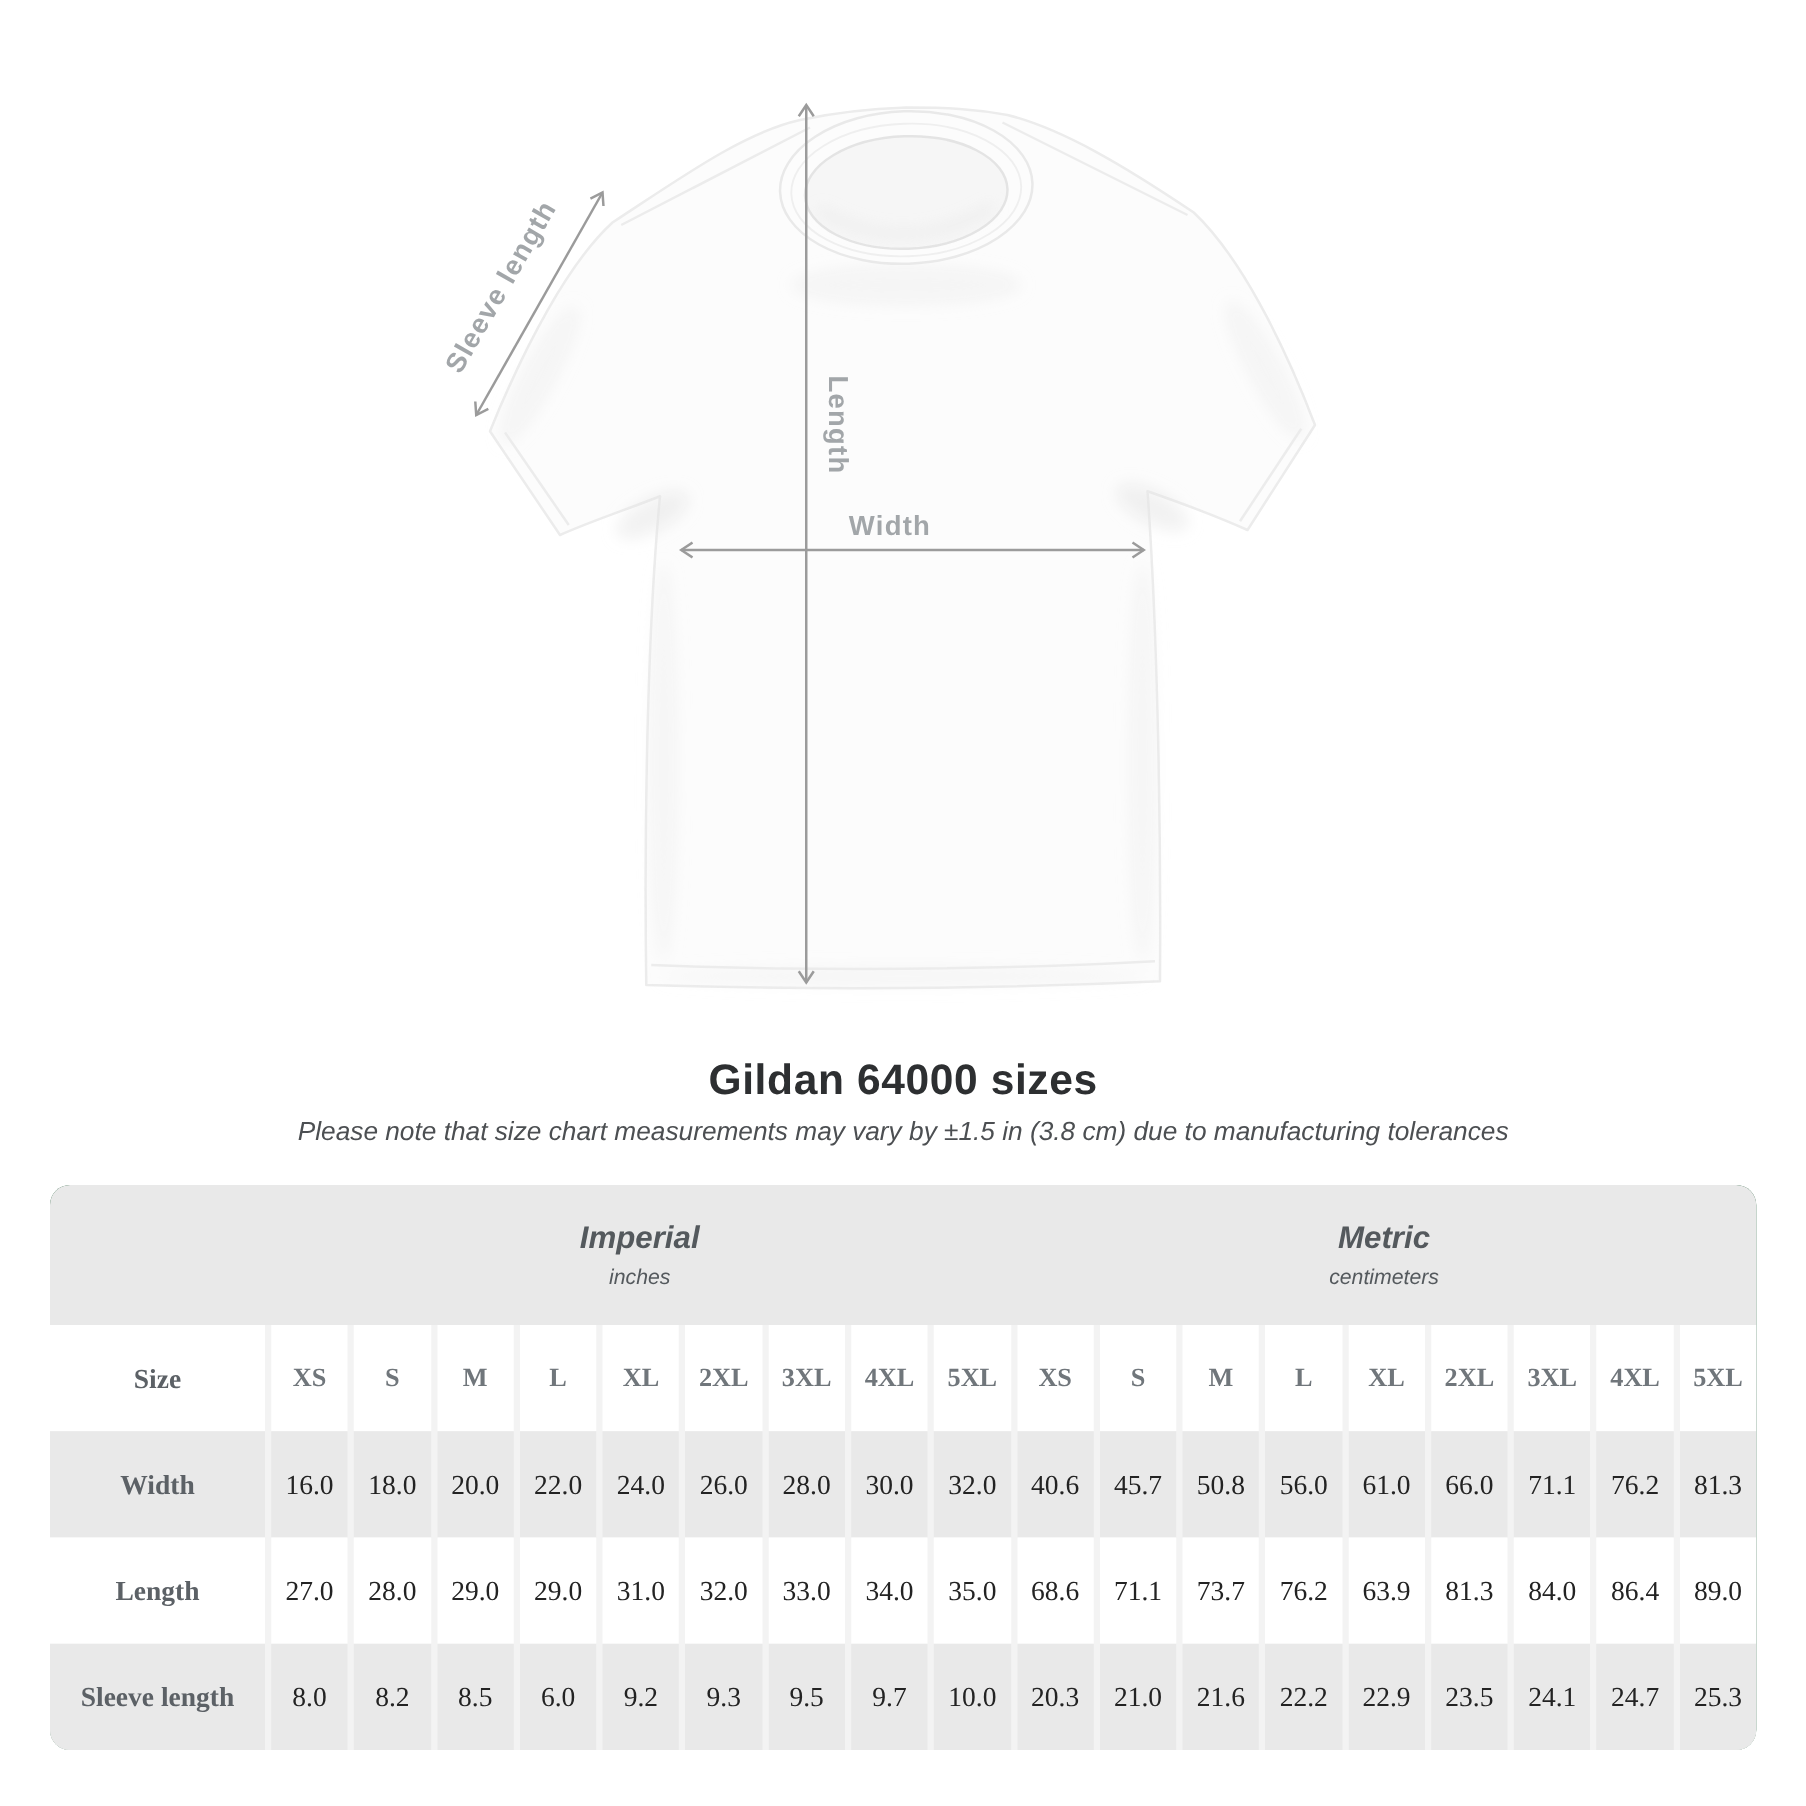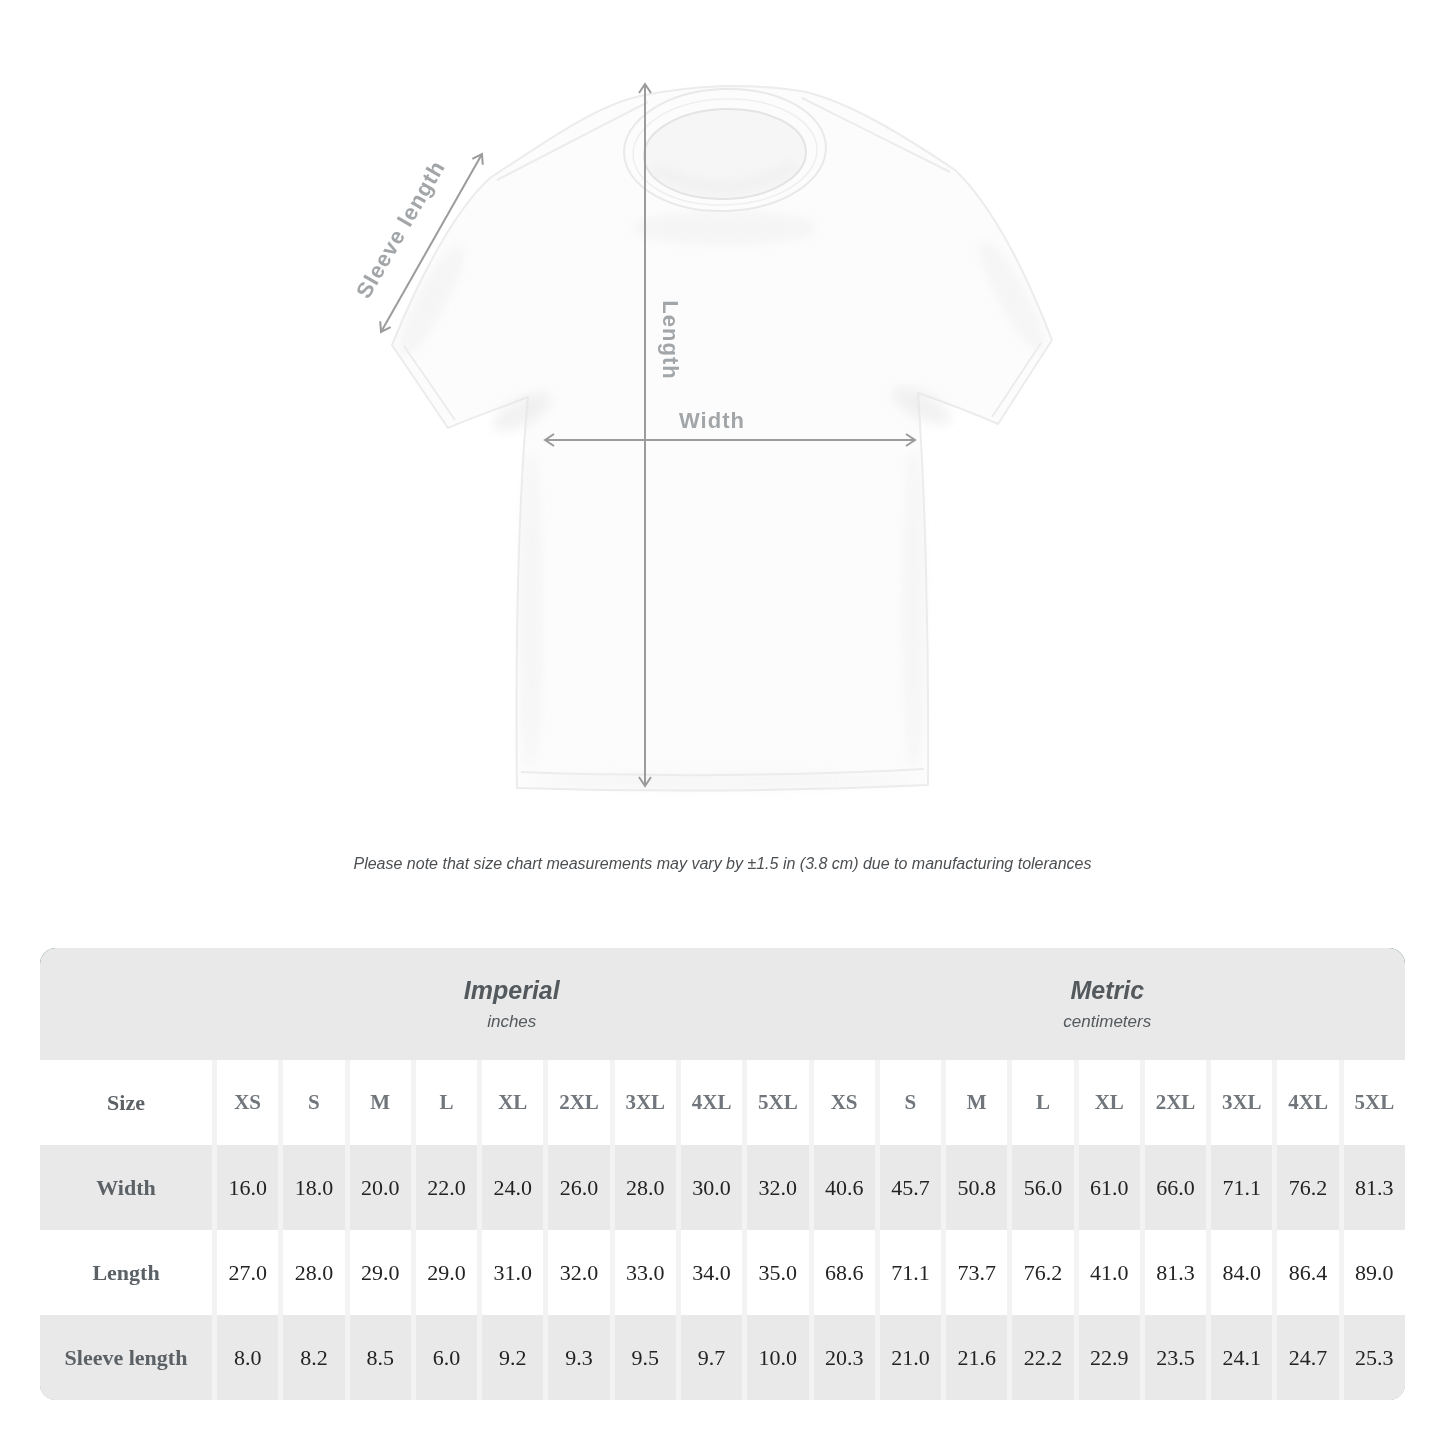--- a/index.html
+++ b/index.html
@@ -8,21 +8,21 @@
     font-family:"Liberation Sans", sans-serif;overflow:hidden;
   }
 
   
   .diagram-svg{position:absolute;left:0;top:0;}
   .meas-label{font-family:"Liberation Sans", sans-serif;font-weight:bold;font-size:22px;fill:#a2a6a9;letter-spacing:1px;}
 
   
   .title-block{position:absolute;left:0;top:845px;width:1445px;text-align:center;}
   .page-title{margin:0;font-size:34px;font-weight:bold;color:#2d2f31;letter-spacing:.5px;}
-  .page-subtitle{margin:10px 0 0 0;font-size:16px;font-style:italic;color:#4c4f52;}
+  .page-subtitle{margin:10px 0 0 0;font-size:21px;font-style:italic;color:#4c4f52;}
 
   
   .size-table{
     position:absolute;left:40px;top:948px;width:1365px;height:452px;
     border-radius:16px;overflow:hidden;background:#14532d;text-align:center;
   }
   .band{display:flex;height:112px;background:#e9e9e9;}
   .band-spacer{flex:0 0 174px;}
   .band-section{flex:1 1 0;display:flex;flex-direction:column;align-items:center;justify-content:center;gap:7px;}
   .band-title{font-size:25px;font-weight:bold;font-style:italic;color:#54595d;}
@@ -104,20 +104,21 @@
     <line x1="545" y1="440" x2="915" y2="440" marker-start="url(#ah)" marker-end="url(#ah)"></line>
     <line x1="381" y1="332" x2="482" y2="154" marker-start="url(#ah)" marker-end="url(#ah)"></line>
   </g>
 
   <text class="meas-label" x="712" y="428" text-anchor="middle">Width</text>
   <text class="meas-label" text-anchor="middle" transform="translate(663 340) rotate(90)">Length</text>
   <text class="meas-label" text-anchor="middle" transform="translate(407 233) rotate(-60)">Sleeve length</text>
 </svg>
 
 <div class="title-block">
+  <h1 class="page-title">Gildan 64000 sizes</h1>
   <p class="page-subtitle">Please note that size chart measurements may vary by ±1.5 in (3.8 cm) due to manufacturing tolerances</p>
 </div>
 
 <div class="size-table">
   <div class="band">
     <div class="band-spacer"></div>
     <div class="band-section">
       <div class="band-title">Imperial</div>
       <div class="band-unit">inches</div>
     </div>
@@ -172,21 +173,21 @@
       <div class="cell row-white val">29.0</div>
       <div class="cell row-white val">31.0</div>
       <div class="cell row-white val">32.0</div>
       <div class="cell row-white val">33.0</div>
       <div class="cell row-white val">34.0</div>
       <div class="cell row-white val">35.0</div>
       <div class="cell row-white val">68.6</div>
       <div class="cell row-white val">71.1</div>
       <div class="cell row-white val">73.7</div>
       <div class="cell row-white val">76.2</div>
-      <div class="cell row-white val">41.0</div>
+      <div class="cell row-white val">63.9</div>
       <div class="cell row-white val">81.3</div>
       <div class="cell row-white val">84.0</div>
       <div class="cell row-white val">86.4</div>
       <div class="cell row-white val">89.0</div>
       <div class="cell row-gray label">Sleeve length</div>
       <div class="cell row-gray val">8.0</div>
       <div class="cell row-gray val">8.2</div>
       <div class="cell row-gray val">8.5</div>
       <div class="cell row-gray val">6.0</div>
       <div class="cell row-gray val">9.2</div>

